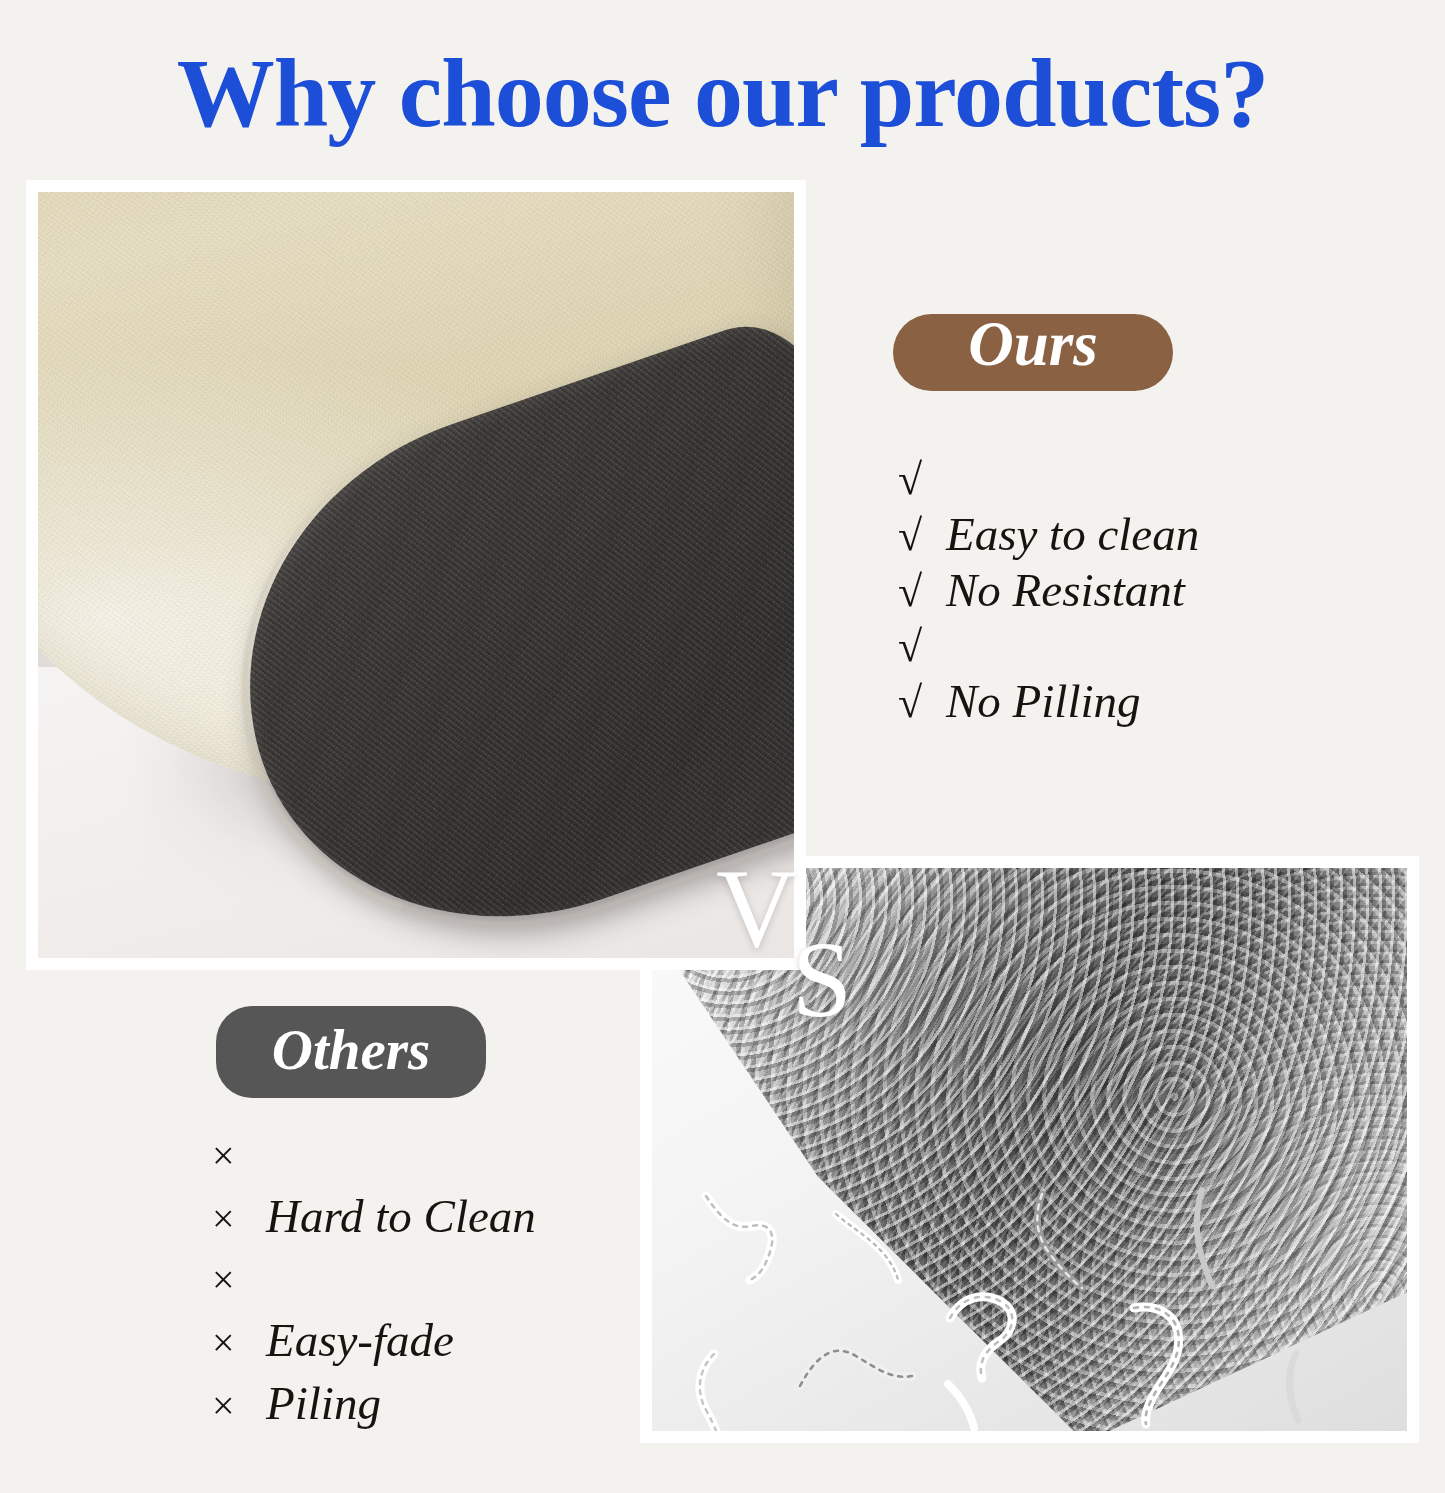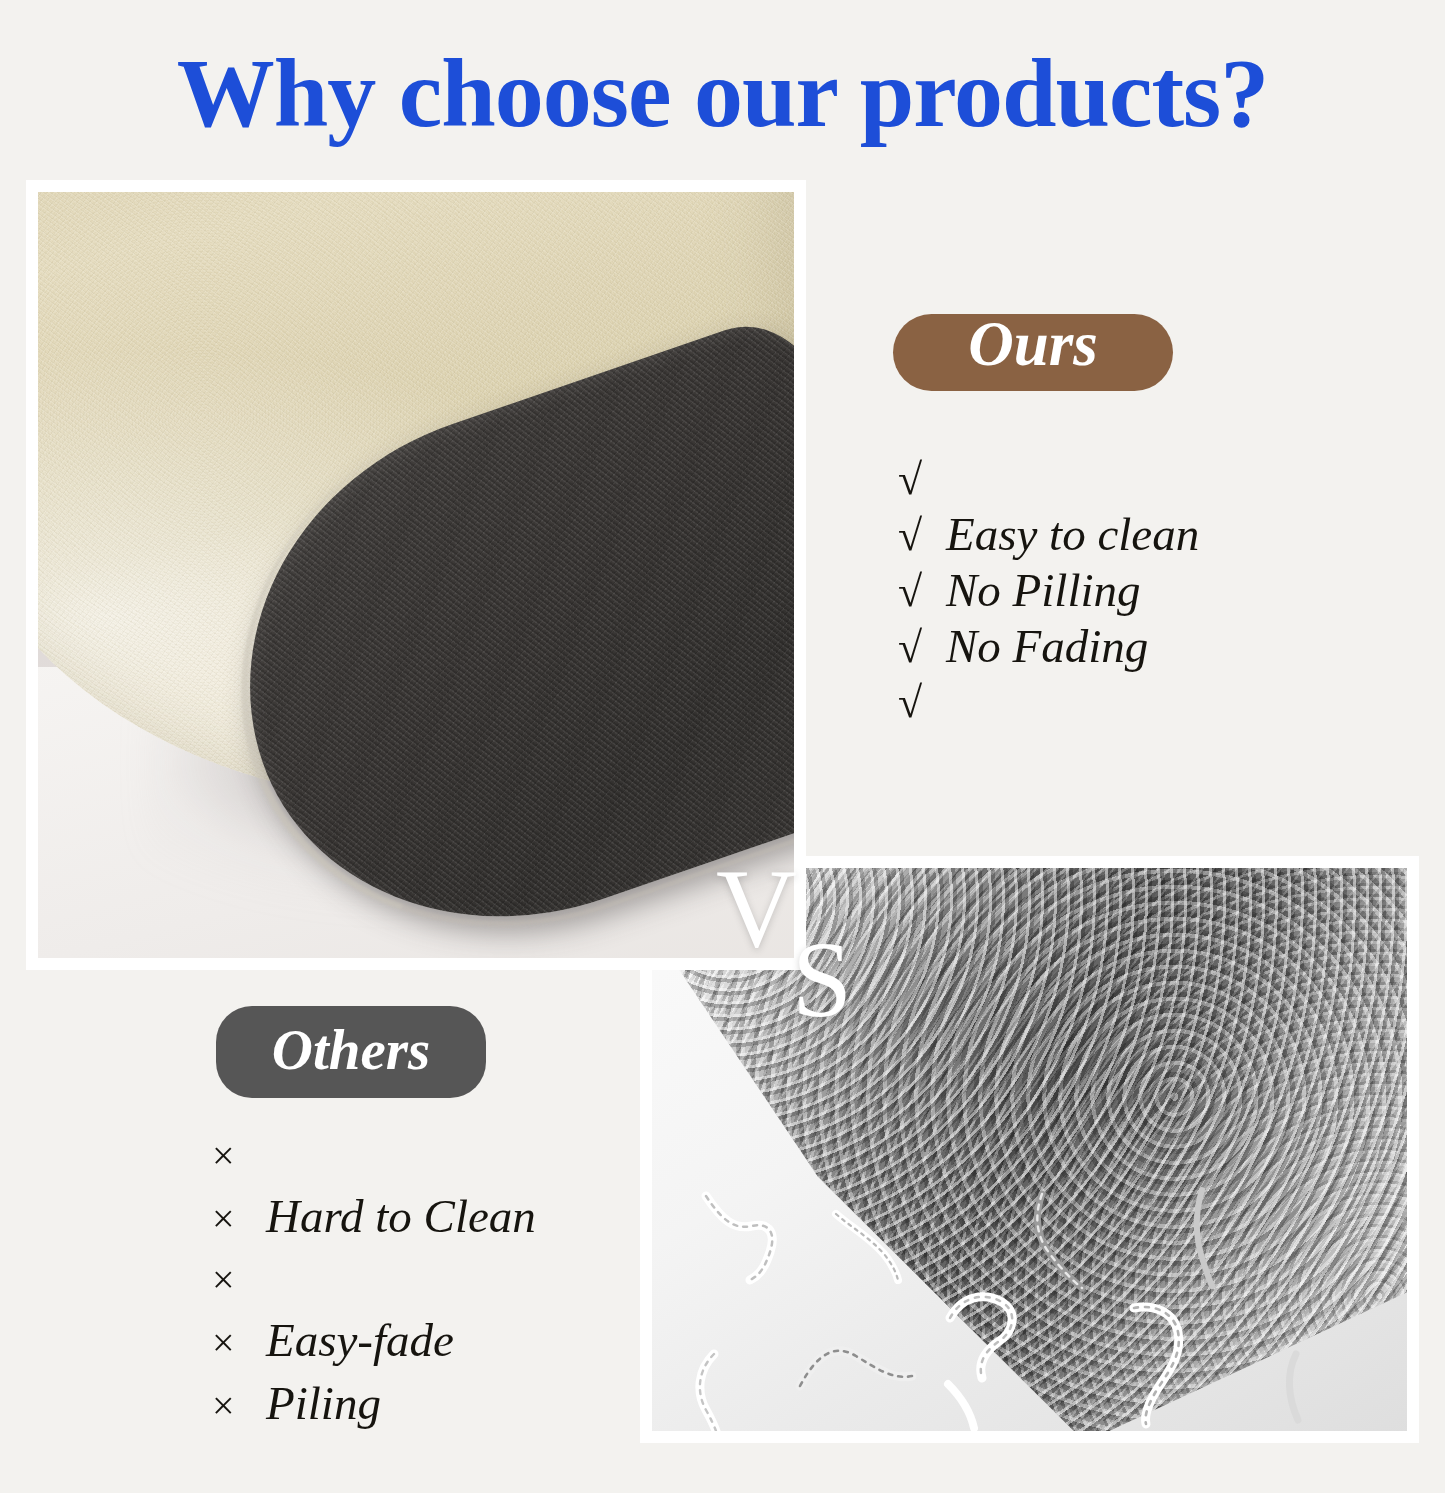--- a/index.html
+++ b/index.html
@@ -485,28 +485,28 @@
 <ul class="feature-list list-ours">
   <li>
     <span class="mark">√</span>
   </li>
   <li>
     <span class="mark">√</span>
     <span>Easy to clean</span>
   </li>
   <li>
     <span class="mark">√</span>
+    <span>No Resistant</span>
+  </li>
+  <li>
+    <span class="mark">√</span>
+  </li>
+  <li>
+    <span class="mark">√</span>
     <span>No Pilling</span>
-  </li>
-  <li>
-    <span class="mark">√</span>
-    <span>No Fading</span>
-  </li>
-  <li>
-    <span class="mark">√</span>
   </li>
 </ul>
 
 <div class="badge badge-others">Others</div>
 
 <ul class="feature-list list-others">
   <li>
     <span class="mark">×</span>
   </li>
   <li>

